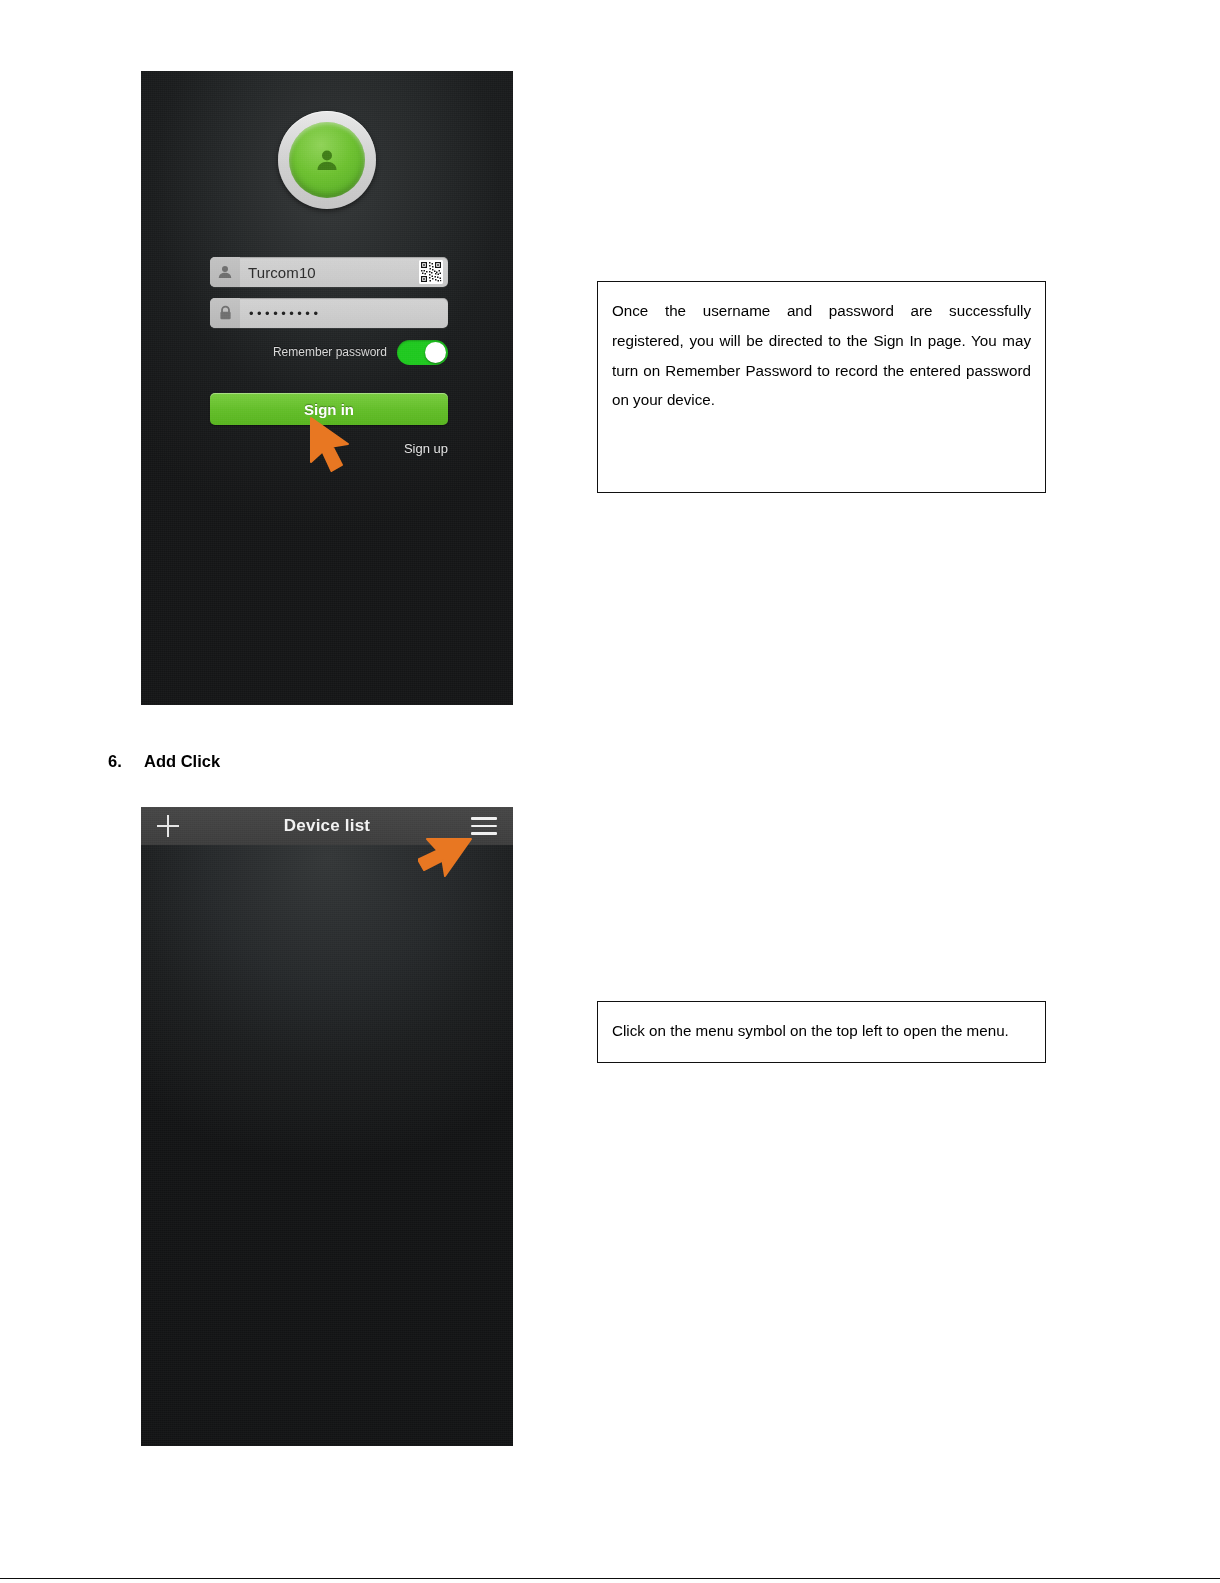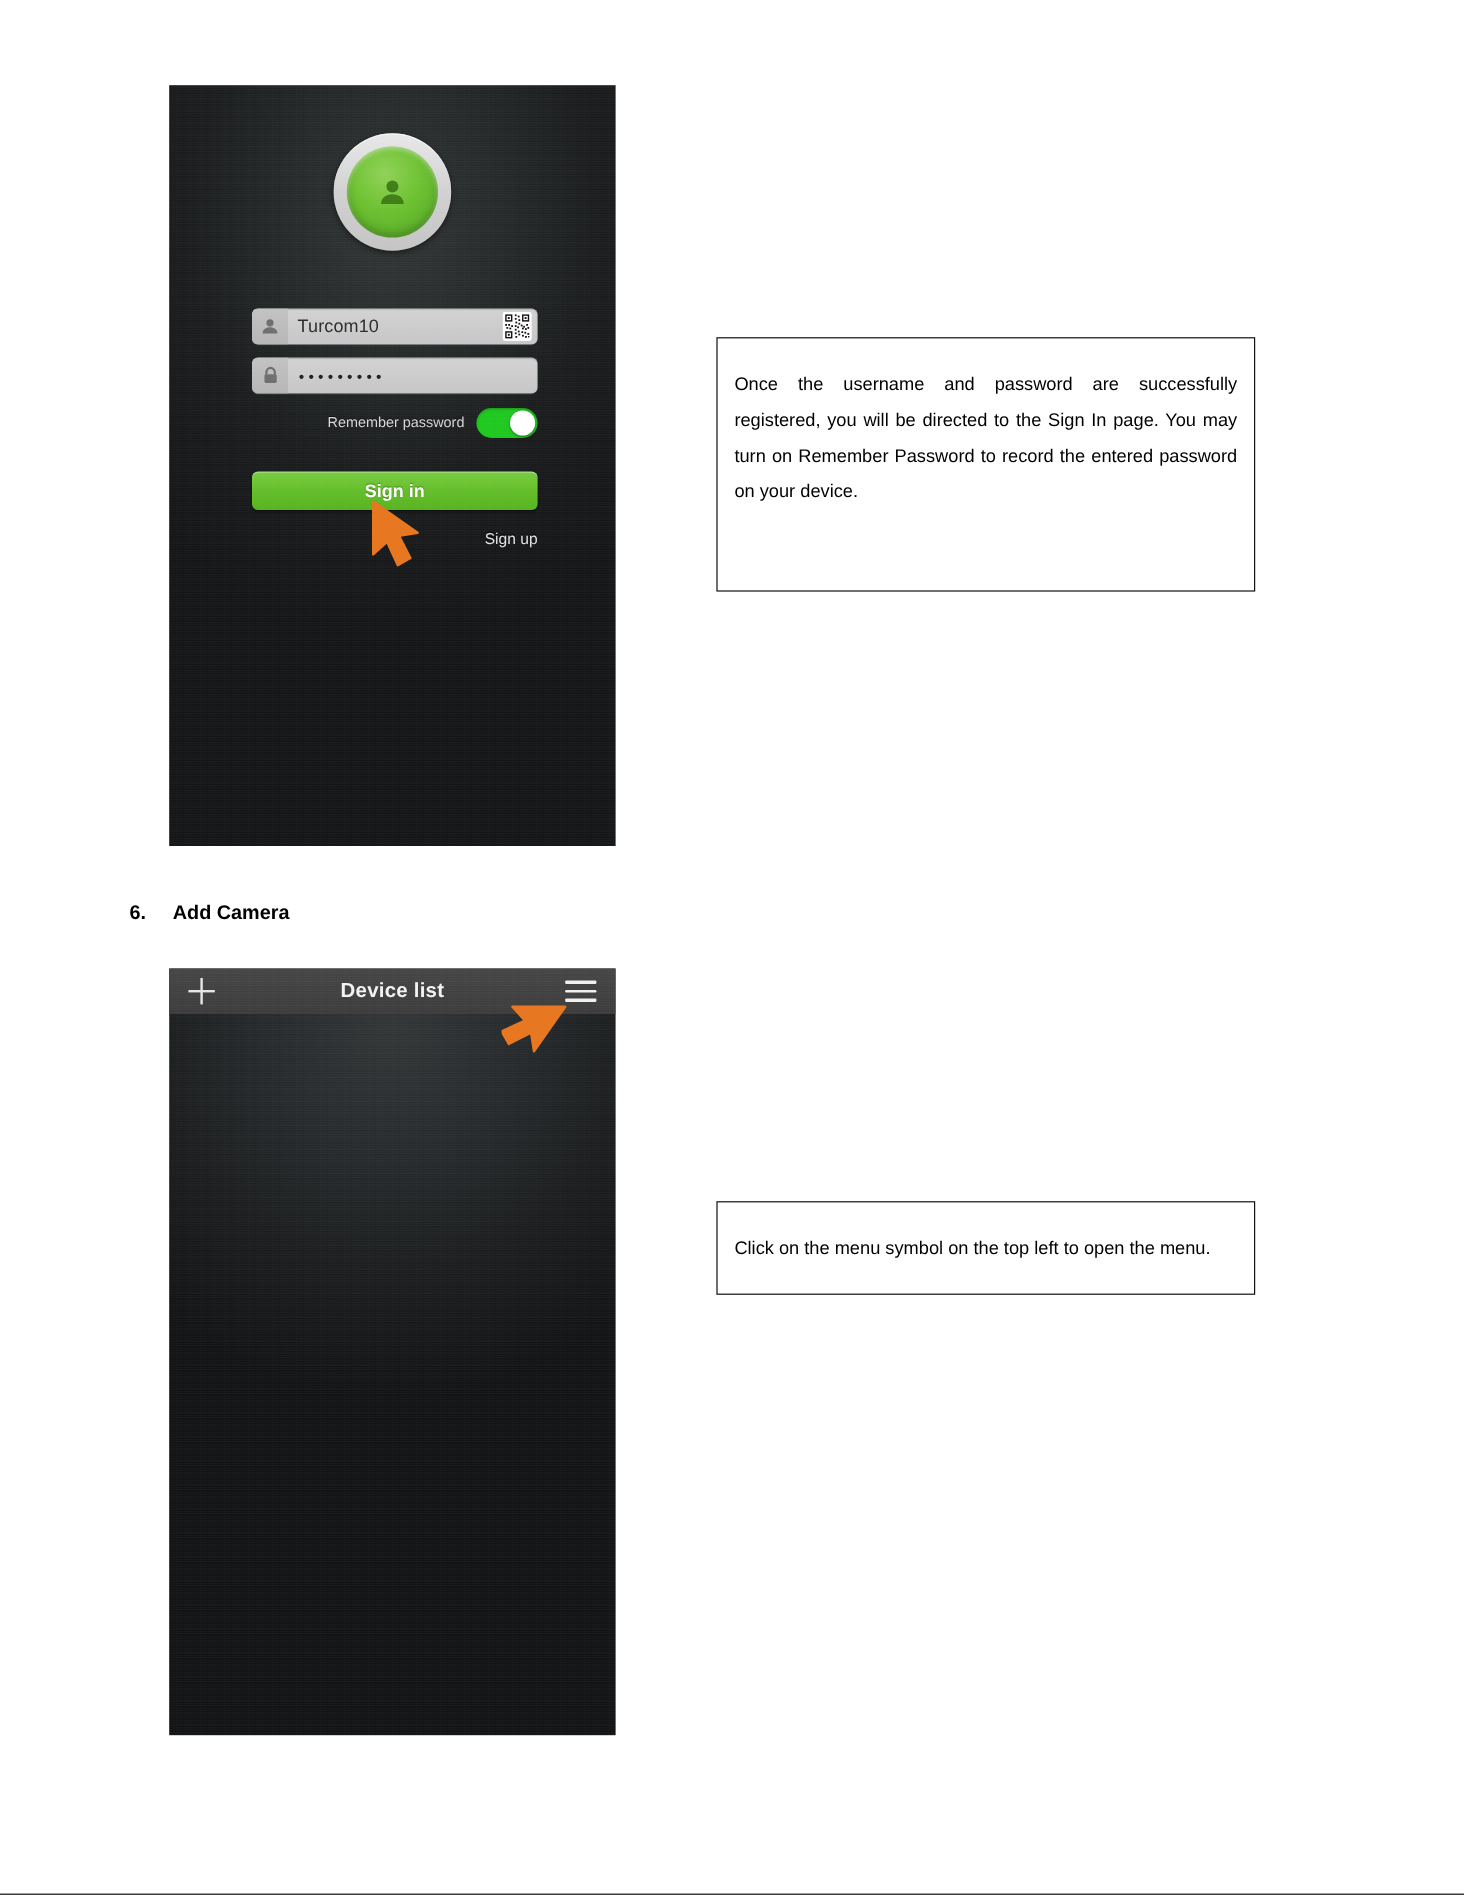--- a/index.html
+++ b/index.html
@@ -211,36 +211,36 @@
     width: 62px; height: 62px;
     pointer-events: none;
   }
 
   
   .callout {
     position: absolute;
     border: 1.6px solid #111111;
     background: #ffffff;
     box-sizing: border-box;
-    padding: 24px 14px 12px 14px;
+    padding: 14px 14px 12px 14px;
   }
   .callout p {
     margin: 0;
     font-family: "Liberation Sans", sans-serif;
     font-size: 15.2px;
     line-height: 1.96;
     color: #000000;
     text-align: justify;
     text-justify: inter-word;
   }
   .callout p.last { text-align: left; }
   .callout p + p { margin-top: 14px; }
 
   #callout-1 { left: 597px; top: 281px; width: 449px; height: 212px; }
-  #callout-2 { left: 597px; top: 1001px; width: 449px; height: 78px; }
+  #callout-2 { left: 597px; top: 1001px; width: 449px; height: 62px; }
 
   
   #section-heading {
     position: absolute;
     left: 108px; top: 752px;
     font-size: 16.5px;
     font-weight: bold;
     color: #000000;
     white-space: nowrap;
   }
@@ -348,21 +348,21 @@
 
 <svg id="arrow-signin" viewBox="0 0 62 62">
   <path d="M9 3 L9 47 L20.5 36.5 L29.5 56 L40 50 L30.5 31.5 L46 29 Z" fill="#e87722" stroke="#e87722" stroke-width="2" stroke-linejoin="round"></path>
 </svg>
 
 <div class="callout" id="callout-1">
   <p>Once the username and password are successfully registered, you will be directed to the Sign In page. You may turn on Remember Password to record the entered password on your device.</p>
 </div>
 
 <div id="section-heading">
-  <span class="num">6.</span><span>Add Camera</span>
+  <span class="num">6.</span><span>Add Click</span>
 </div>
 
 <div class="phone" id="screen-devicelist">
   <div class="navbar">
     <span class="nav-plus"></span>
     <span class="navbar-title">Device list</span>
     <span class="nav-hamburger">
       <span></span>
         <span></span>
         <span></span>

